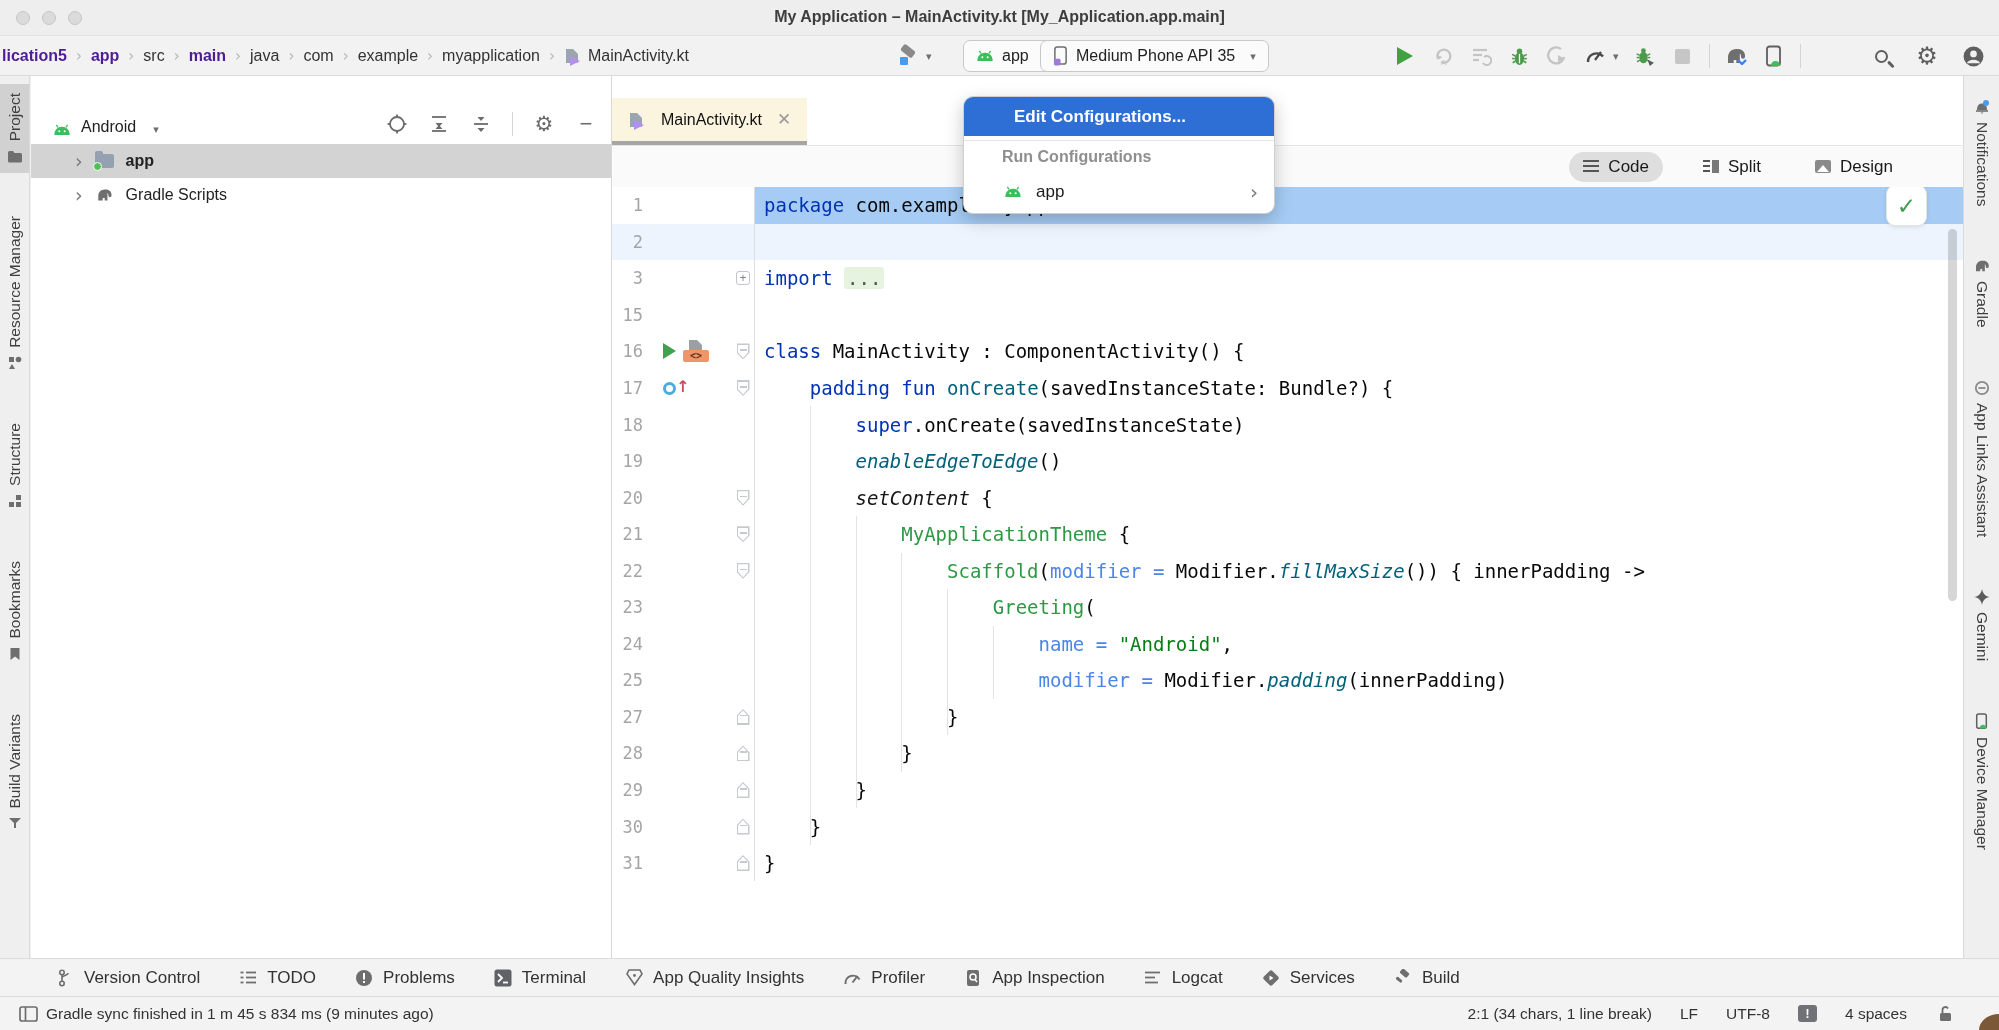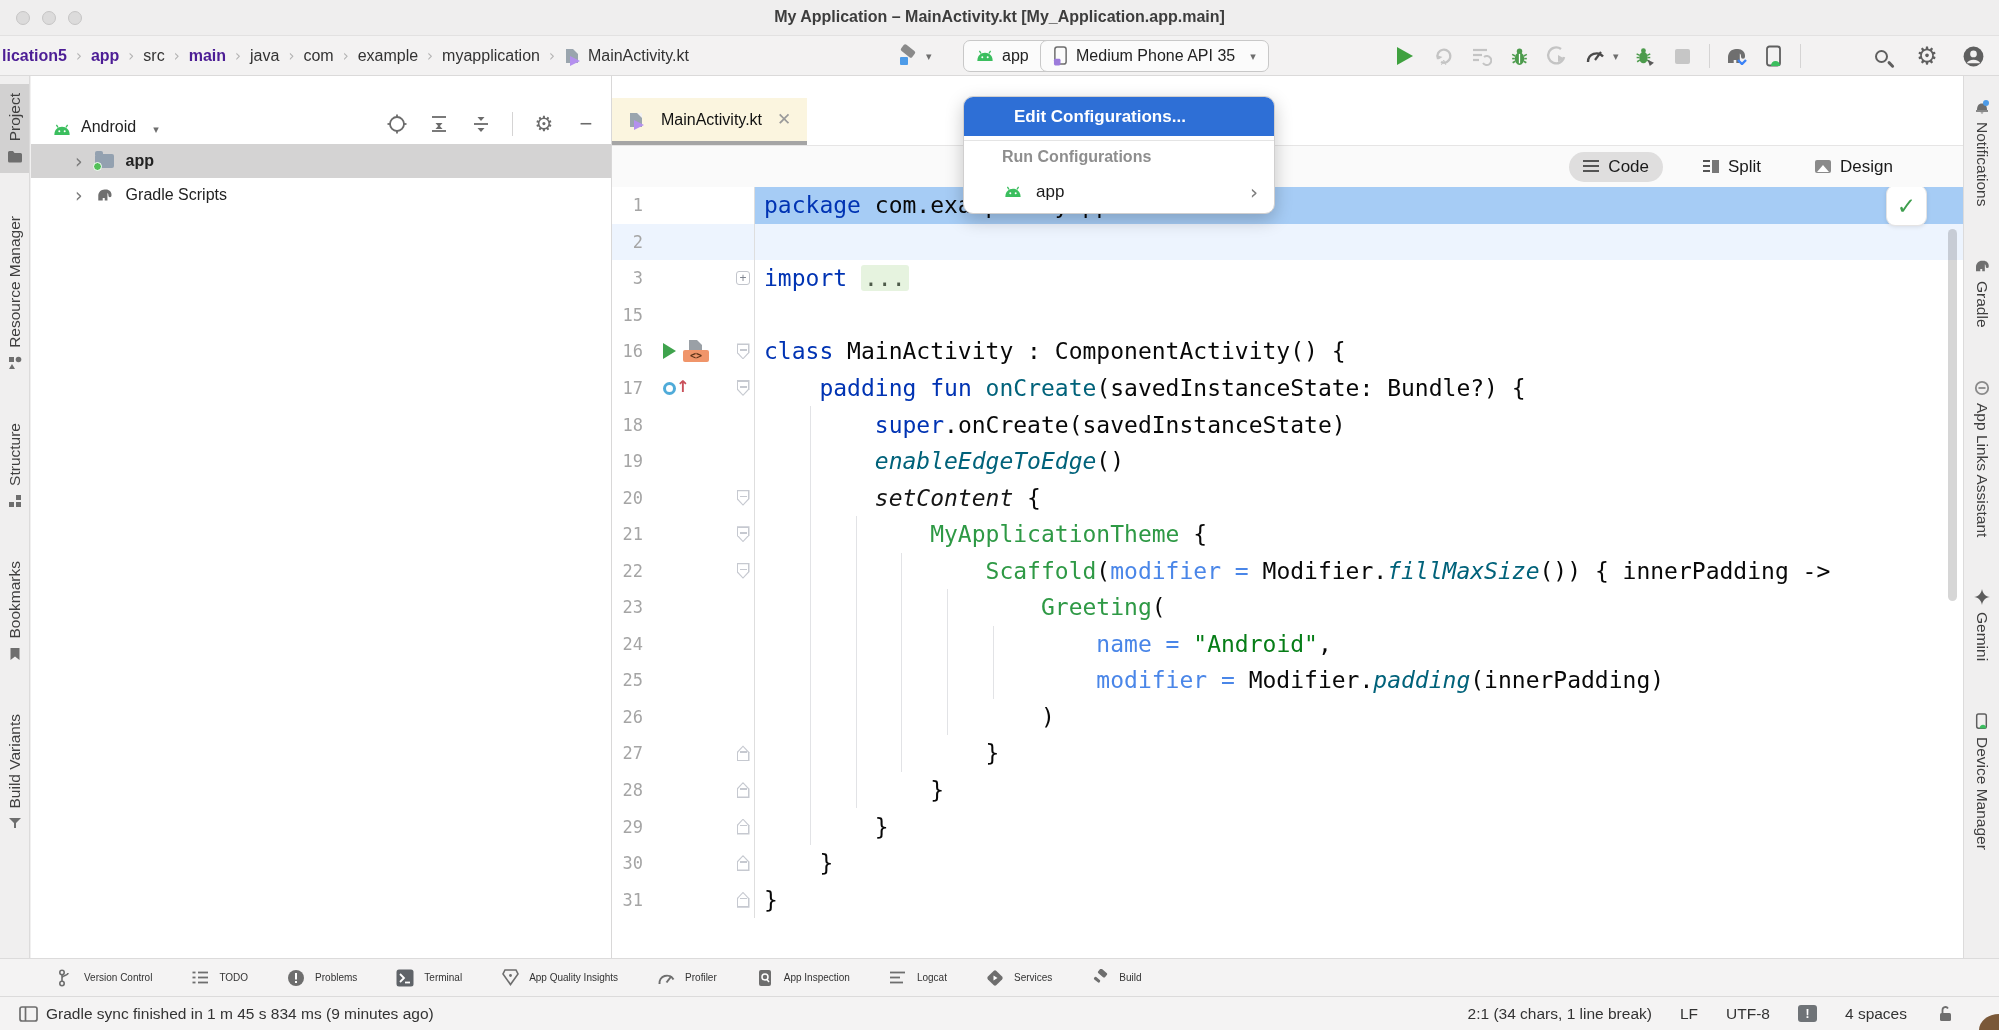--- a/index.html
+++ b/index.html
@@ -110,21 +110,21 @@
 
   .code-area { position:relative; height:768px; overflow:hidden; }
   .code-line { display:flex; height:36.55px; align-items:center; position:relative; }
   .code-line.caret { background:#EDF4FE; }
   .ln { width:43px; text-align:right; padding-right:12px; font-family:"DejaVu Sans Mono",monospace;
         font-size:17px; color:#A5A5A5; flex:none; }
   .gmarks { width:77px; flex:none; display:flex; align-items:center; justify-content:flex-start;
         padding-left:8px; gap:7px; height:100%; }
   .gfold { width:22px; flex:none; display:flex; align-items:center; justify-content:center; height:100%; }
   .ctext { flex:1; height:100%; display:flex; align-items:center; border-left:1px solid #DEDEDE;
-        padding-left:9px; font-family:"DejaVu Sans Mono",monospace; font-size:23px; white-space:pre; color:#080808; }
+        padding-left:9px; font-family:"DejaVu Sans Mono",monospace; font-size:19px; white-space:pre; color:#080808; }
   .code-line.sel .ctext { background:#A6CCF5; }
   .c-kw { color:#0033B3; }
   .c-fn { color:#00627A; }
   .c-fni { color:#00627A; font-style:italic; }
   .c-iti { color:#161616; font-style:italic; }
   .c-comp { color:#2E9945; }
   .c-str { color:#067D17; }
   .c-par { color:#4A86E8; }
   .c-pl { color:#080808; }
   .c-fold { background:#E6F3DF; color:#4E5B4A; border-radius:3px; padding:0 3px; }
@@ -152,21 +152,21 @@
   .indent-guide { position:absolute; width:1px; background:#E2E3E6; }
   .check-widget { position:absolute; right:36px; top:-2px; width:41px; height:41px; background:#FFFFFF;
         border:1px solid #E5E4E4; border-radius:9px; box-shadow:0 1px 4px rgba(0,0,0,0.10);
         display:flex; align-items:center; justify-content:center; z-index:5; }
   .check-widget span { color:#3E9E4E; font-size:23px; font-weight:bold; font-family:"DejaVu Sans",sans-serif; }
   .vscrollbar { position:absolute; right:6px; top:42px; width:9px; height:372px; background:rgba(0,0,0,0.16); border-radius:5px; z-index:4; }
 
   
   .bottombar { position:absolute; left:0; right:0; bottom:34px; height:38px; background:#F4F3F3;
         border-top:1px solid #DCDBDB; display:flex; align-items:center; gap:38px; padding-left:55px; }
-  .bb-item { display:flex; align-items:center; gap:9px; font-size:10px; color:#333; }
+  .bb-item { display:flex; align-items:center; gap:9px; font-size:17px; color:#333; }
   .bb-icon { width:20px; height:20px; display:flex; align-items:center; justify-content:center; }
 
   
   .statusbar { position:absolute; left:0; right:0; bottom:0; height:34px; background:#F4F3F3;
         border-top:1px solid #DCDBDB; display:flex; align-items:center; font-size:15.5px; color:#333; }
   .sb-left { display:flex; align-items:center; gap:8px; padding-left:18px; }
   .sb-right { margin-left:auto; display:flex; align-items:center; gap:28px; padding-right:44px; }
   .hint-box { width:19px; height:17px; background:#6F7377; border-radius:3px; color:#fff; font-size:12px;
         font-weight:bold; display:flex; align-items:center; justify-content:center; }
   .corner-shape { position:absolute; right:0; bottom:0; width:20px; height:16px; background:#7A5838;
@@ -602,26 +602,20 @@
           <span class="gfold"></span>
           <span class="ctext"><span class="c-pl">                        </span><span class="c-par">name =</span><span class="c-pl"> </span><span class="c-str">"Android"</span><span class="c-pl">,</span></span>
         </div>
         <div class="code-line">
           <span class="ln">25</span>
           <span class="gmarks"></span>
           <span class="gfold"></span>
           <span class="ctext"><span class="c-pl">                        </span><span class="c-par">modifier =</span><span class="c-pl"> Modifier.</span><span class="c-fni">padding</span><span class="c-pl">(innerPadding)</span></span>
         </div>
         <div class="code-line">
-          <span class="ln">26</span>
-          <span class="gmarks"></span>
-          <span class="gfold"></span>
-          <span class="ctext"><span class="c-pl">                    )</span></span>
-        </div>
-        <div class="code-line">
           <span class="ln">27</span>
           <span class="gmarks"></span>
           <span class="gfold">
             <span class="fold-pent fold-close">
               <span class="outer"></span>
               <span class="inner"></span>
               <span class="dash"></span>
             </span>
           </span>
           <span class="ctext"><span class="c-pl">                }</span></span>

